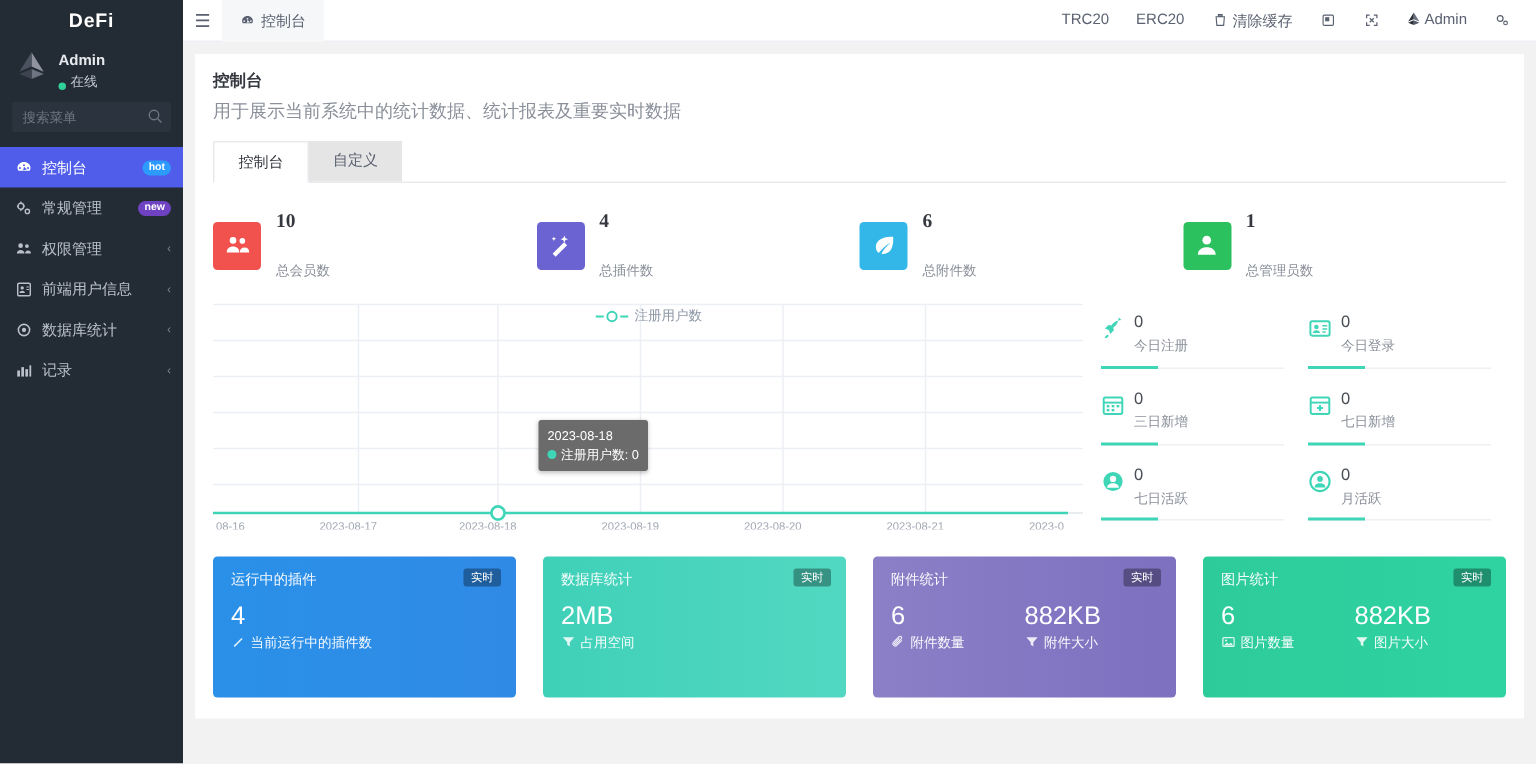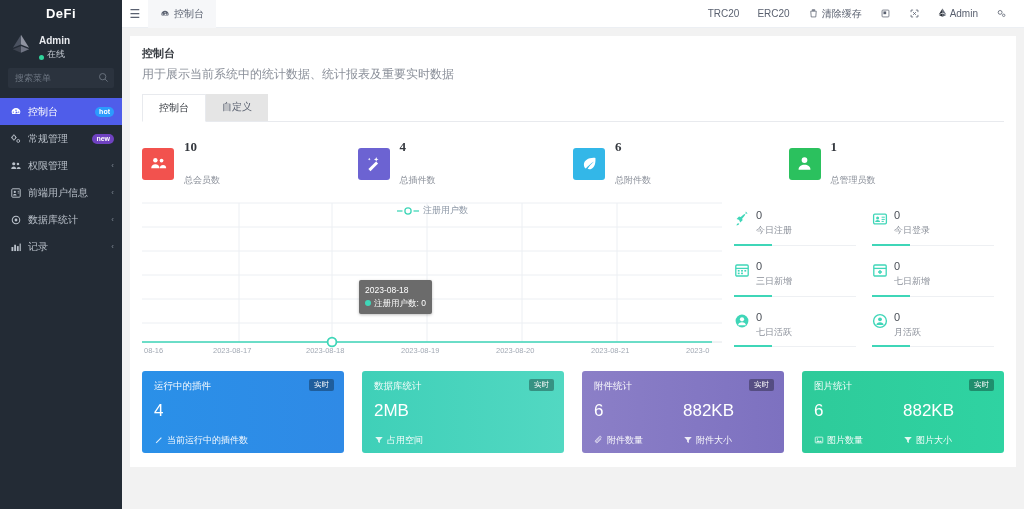--- a/index.html
+++ b/index.html
@@ -165,33 +165,33 @@
   }
   .mini-ico { width: 16px; height: 16px; flex: 0 0 16px; margin-top: 2px; }
   .mini-ico svg { width: 16px; height: 16px; fill: #3fd6b8; }
   .mini-txt { margin-left: 6px; }
   .mini-num { font-size: 11px; color: #4a4f57; line-height: 1.1; }
   .mini-label { font-size: 9px; color: #8a8f99; margin-top: 3px; }
 
   
   .bottom-row { display: flex; gap: 18px; margin-top: 18px; }
   .gcard {
-    flex: 1 1 25%; height: 82px; border-radius: 3px;
+    flex: 1 1 25%; height: 94px; border-radius: 3px;
     padding: 9px 12px; color: #fff; position: relative;
   }
   .gcard-head { font-size: 9.5px; opacity: .95; }
   .gcard-badge {
     position: absolute; right: 10px; top: 8px;
     font-size: 7.5px; background: rgba(0,0,0,.32);
     padding: 1px 5px; border-radius: 2px;
   }
   .gcard-body { display: flex; margin-top: 9px; }
   .gcard-col { flex: 1 1 50%; }
   .gcard-num { font-size: 17px; font-weight: normal; line-height: 1.1; }
-  .gcard-sub { font-size: 9px; margin-top: 13px; display: flex; align-items: center; gap: 3px; opacity: .95; }
+  .gcard-sub { font-size: 9px; margin-top: 1px; display: flex; align-items: center; gap: 3px; opacity: .95; }
   .gcard-sub svg { width: 10px; height: 10px; fill: #fff; opacity: .9; }
 </style>
 </head>
 <body>
 
 <div class="app">
 
   <aside class="sidebar">
     <div class="brand">DeFi</div>
 

